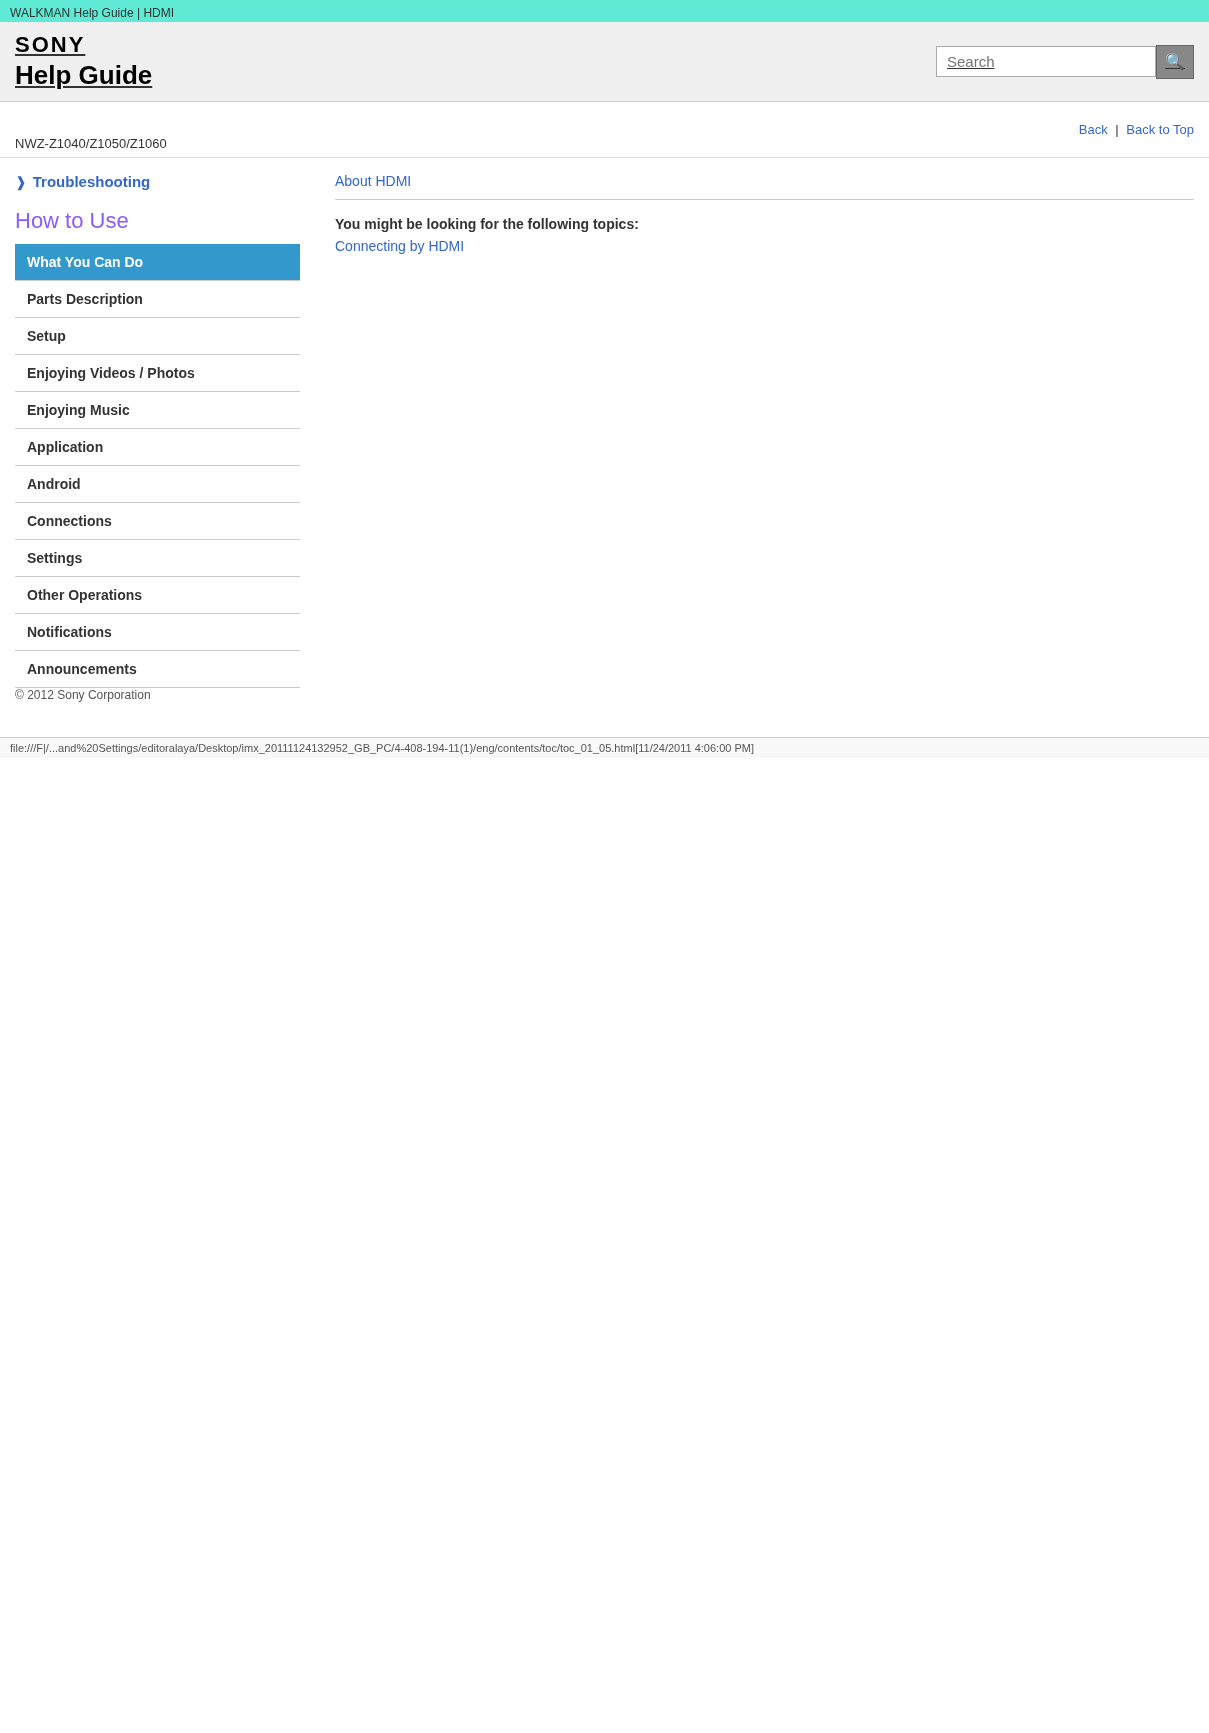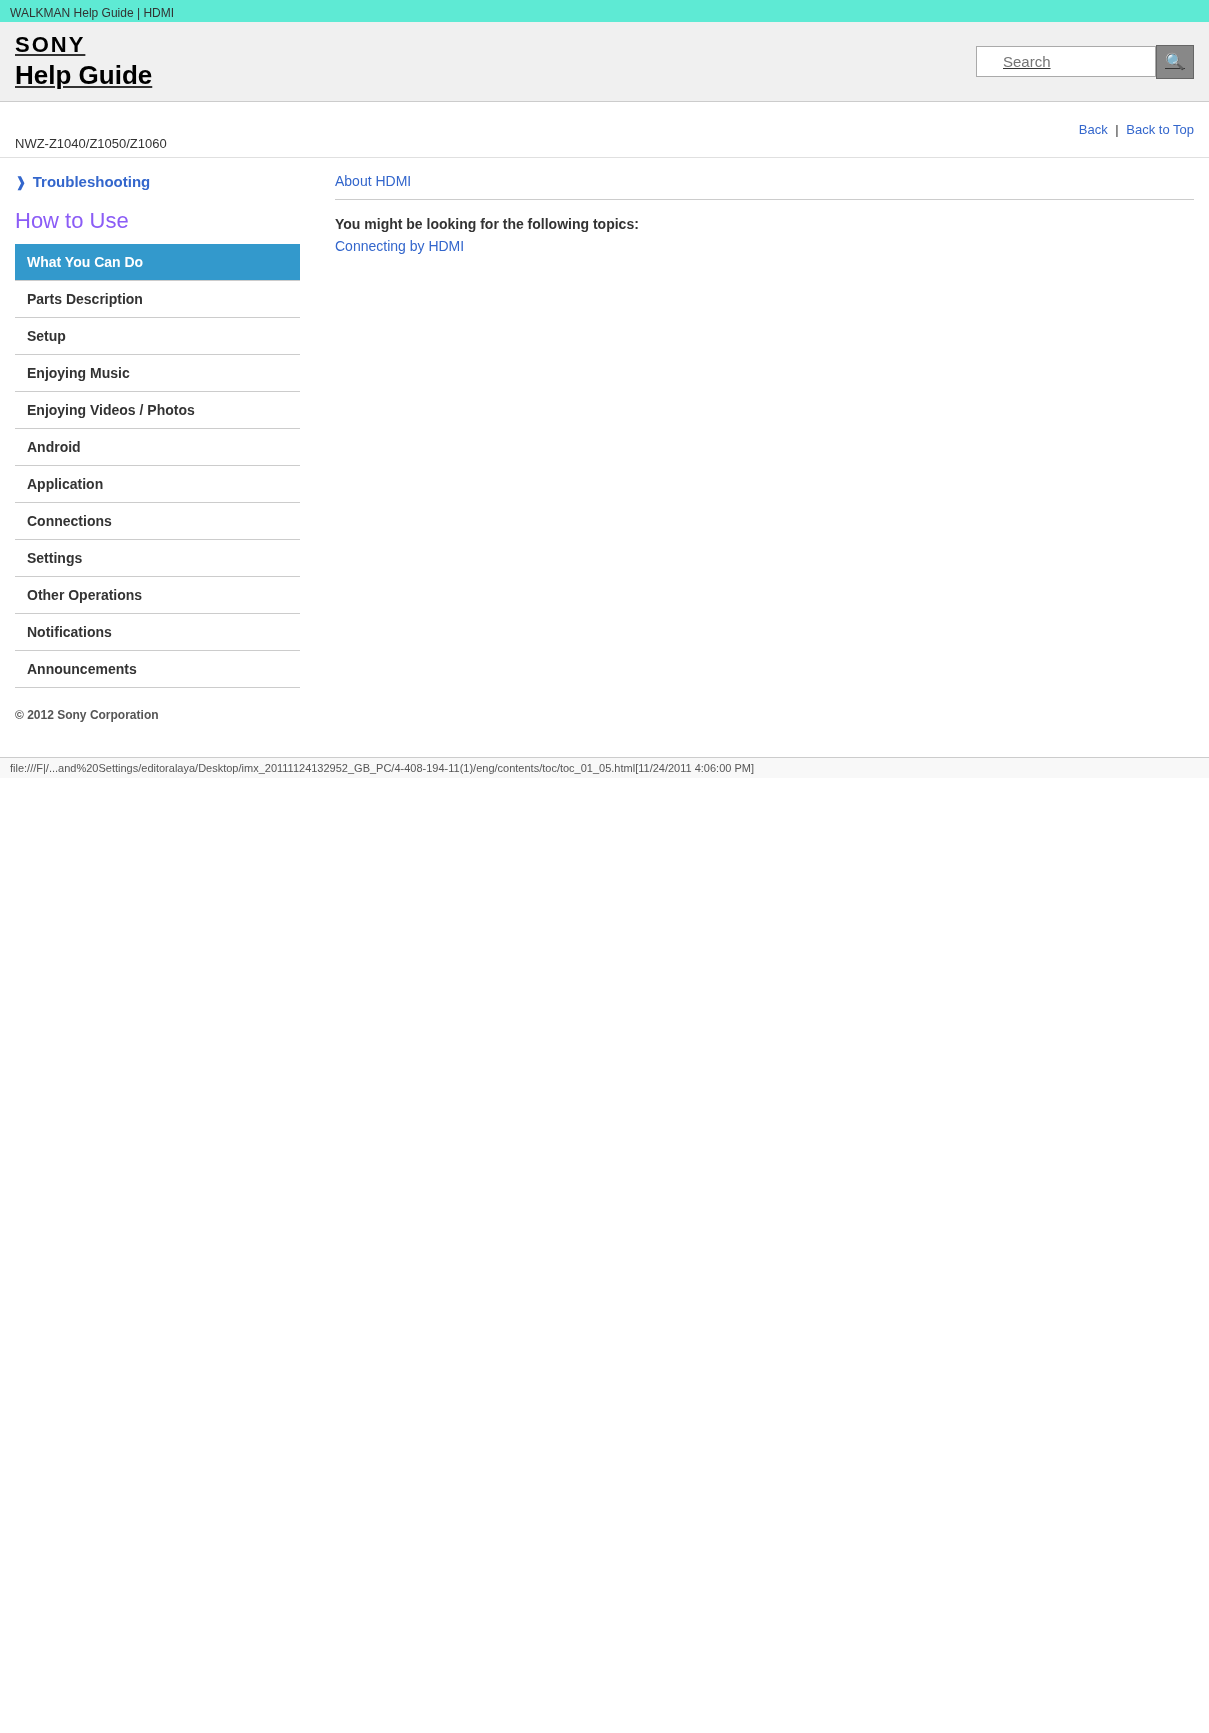--- a/index.html
+++ b/index.html
@@ -42,23 +42,23 @@
       font-weight: bold;
       color: #000;
       margin-top: 2px;
     }
     .search-area {
       display: flex;
       align-items: center;
     }
     .search-input {
       border: 1px solid #aaa;
-      padding: 6px 26px;
+      padding: 6px 10px;
       font-size: 15px;
-      width: 180px;
+      width: 220px;
       color: #999;
       background: #fff;
       outline: none;
     }
     .search-button {
       background: #888;
       border: 1px solid #666;
       width: 38px;
       height: 34px;
       cursor: pointer;
@@ -140,24 +140,22 @@
       font-weight: bold;
       color: #333;
       text-decoration: none;
       cursor: pointer;
     }
     .sidebar-item.active .sidebar-item-link {
       background: #3399cc;
       color: #fff;
     }
     .sidebar-copyright {
-      margin-top: 20px;
       font-size: 12px;
       color: #555;
-      font-weight: bold;
     }
     
     .content {
       flex: 1;
       padding-left: 20px;
       border-left: none;
     }
     .content-title {
       font-size: 22px;
       font-weight: bold;
@@ -239,30 +237,30 @@
       <div class="sidebar-item active">
         <a href="#" class="sidebar-item-link">What You Can Do</a>
       </div>
       <div class="sidebar-item">
         <a href="#" class="sidebar-item-link">Parts Description</a>
       </div>
       <div class="sidebar-item">
         <a href="#" class="sidebar-item-link">Setup</a>
       </div>
       <div class="sidebar-item">
+        <a href="#" class="sidebar-item-link">Enjoying Videos / Photos</a>
+      </div>
+      <div class="sidebar-item">
         <a href="#" class="sidebar-item-link">Enjoying Music</a>
       </div>
       <div class="sidebar-item">
-        <a href="#" class="sidebar-item-link">Enjoying Videos / Photos</a>
+        <a href="#" class="sidebar-item-link">Application</a>
       </div>
       <div class="sidebar-item">
         <a href="#" class="sidebar-item-link">Android</a>
-      </div>
-      <div class="sidebar-item">
-        <a href="#" class="sidebar-item-link">Application</a>
       </div>
       <div class="sidebar-item">
         <a href="#" class="sidebar-item-link">Connections</a>
       </div>
       <div class="sidebar-item">
         <a href="#" class="sidebar-item-link">Settings</a>
       </div>
       <div class="sidebar-item">
         <a href="#" class="sidebar-item-link">Other Operations</a>
       </div>

